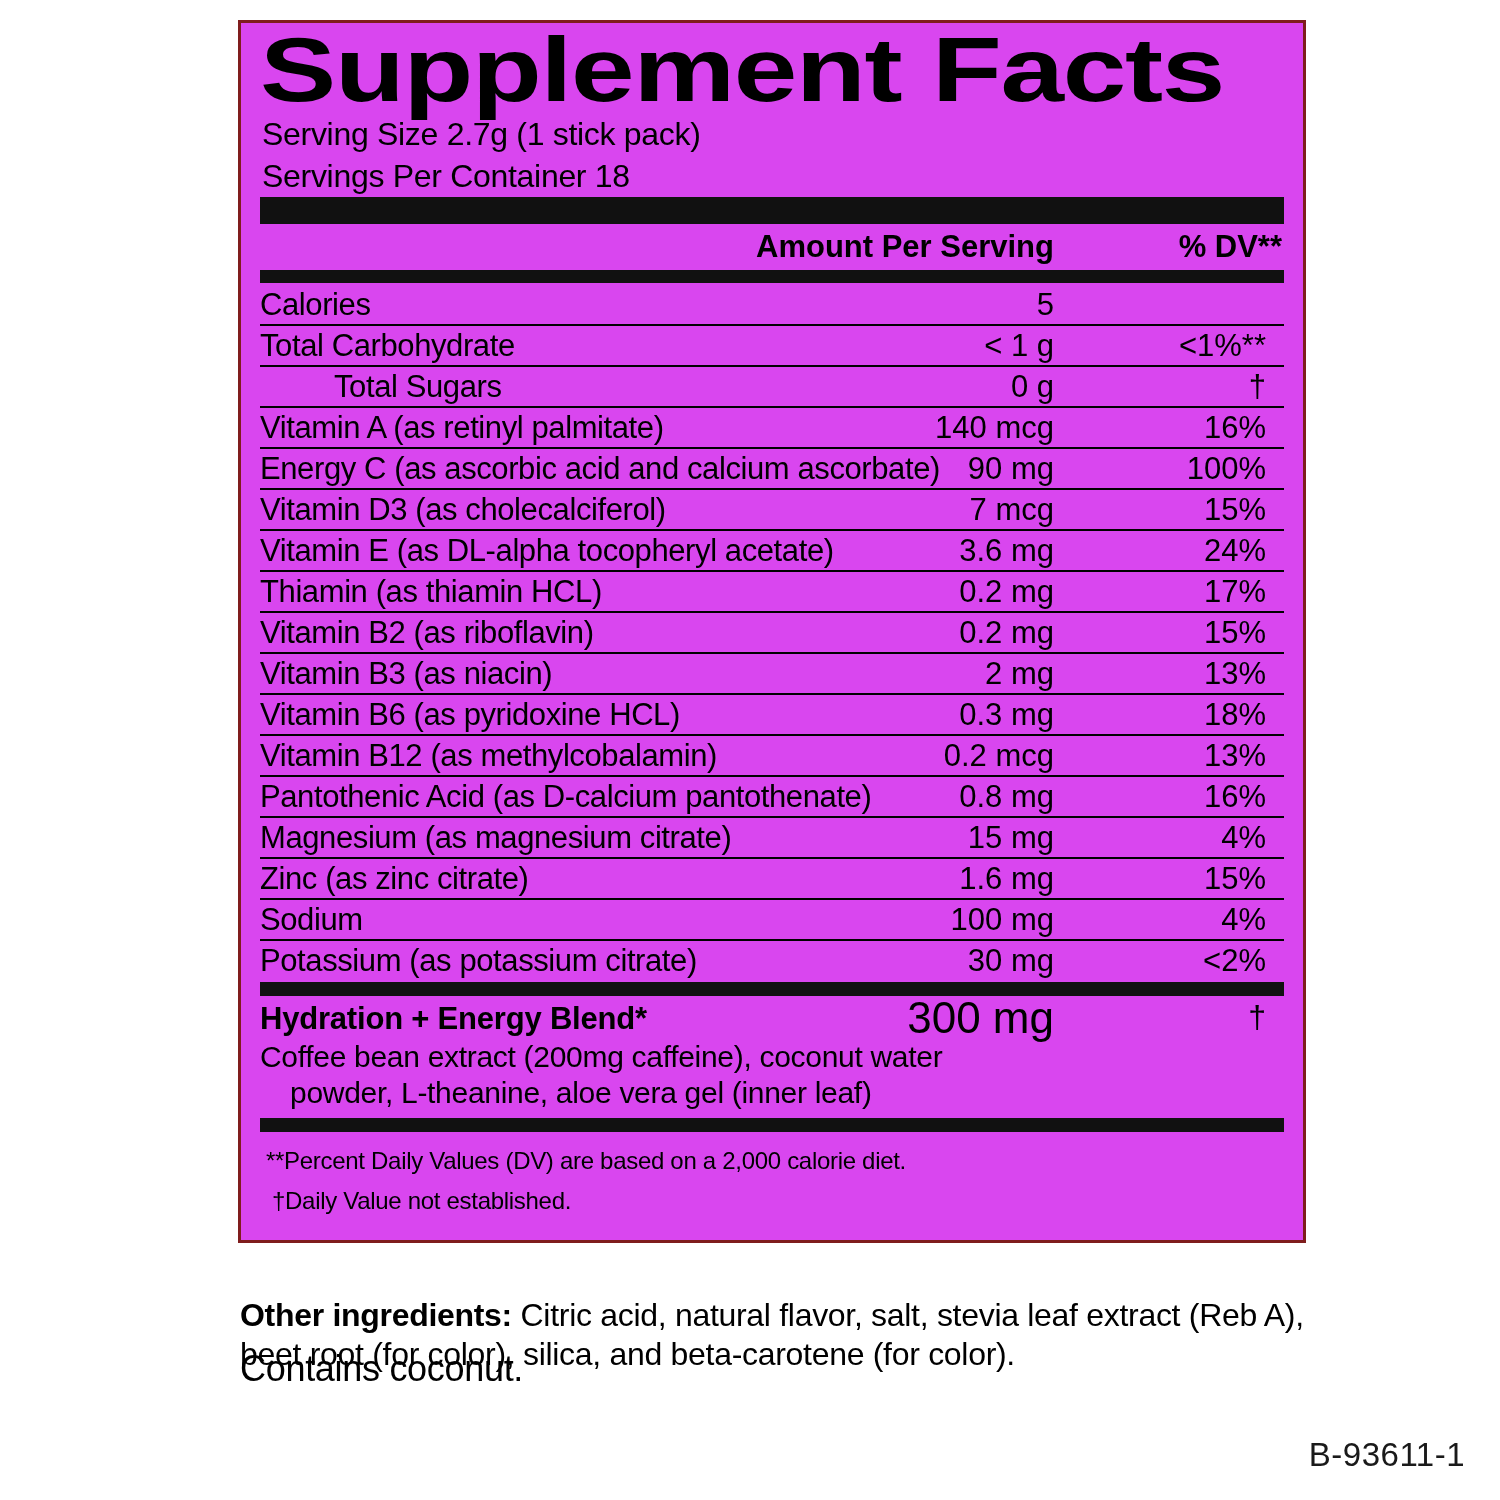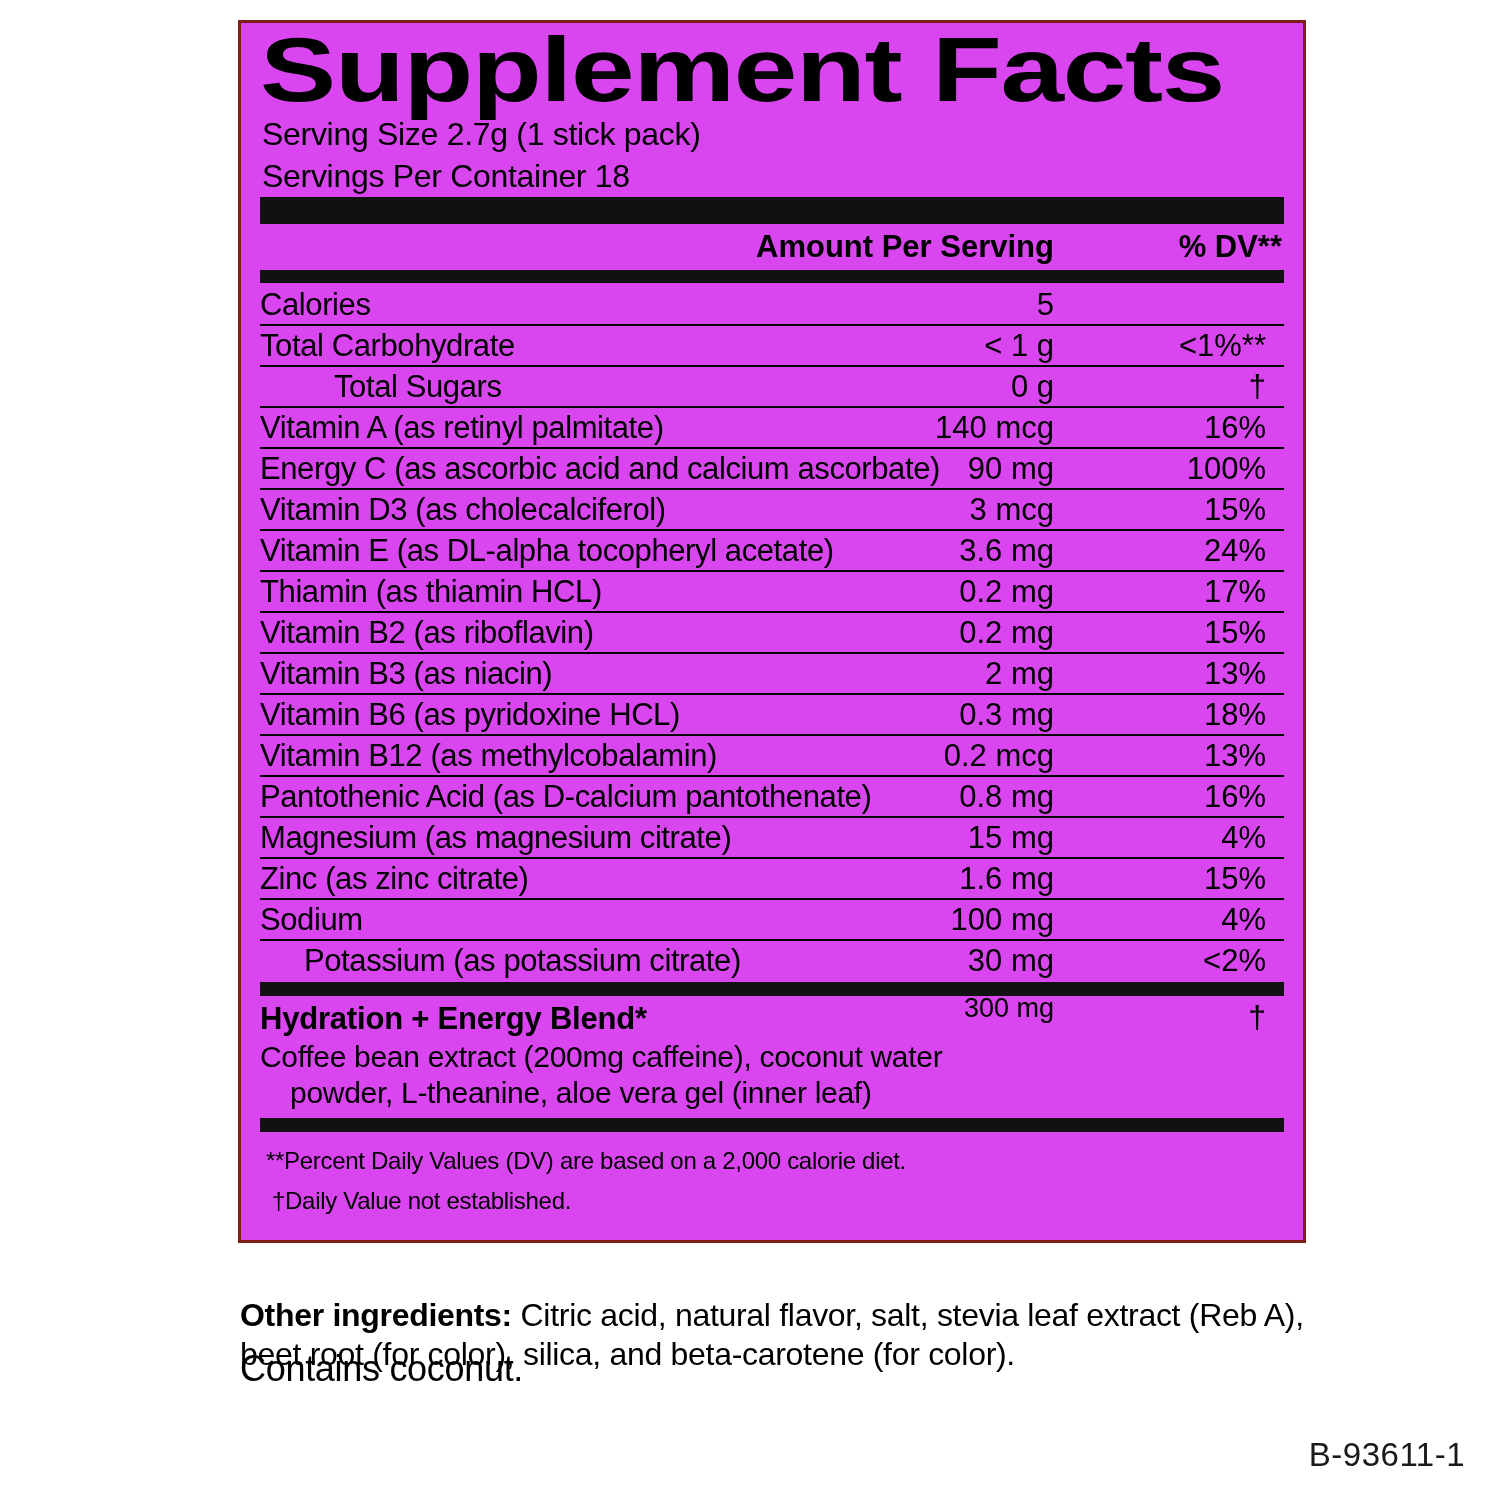--- a/index.html
+++ b/index.html
@@ -25,27 +25,27 @@
   .bar{position:absolute;left:0;right:0;background:#111;}
   .bar-1{top:174px;height:27px;}
   .bar-2{top:247px;height:13px;}
   .bar-3{top:959px;height:14px;}
   .bar-4{top:1095px;height:14px;}
   .col-head{position:absolute;top:206px;font-size:31px;font-weight:bold;line-height:36px;white-space:nowrap;}
   .col-head.amt{right:230px;}
   .col-head.dv{right:2px;}
   .rows{position:absolute;top:262px;left:0;right:0;}
   .row{position:relative;height:41px;box-sizing:border-box;border-bottom:2px solid #000;}
-  .row:last-child{border-bottom:none;margin-left:44px;}
+  .row:last-child{border-bottom:none;}
   .row .nm{position:absolute;left:0;top:0;font-size:31px;line-height:39px;letter-spacing:-0.4px;white-space:nowrap;}
   .row.indent .nm{left:74px;}
   .row .amt{position:absolute;right:230px;top:0;font-size:31px;line-height:39px;white-space:nowrap;}
   .row .dv{position:absolute;right:18px;top:0;font-size:31px;line-height:39px;white-space:nowrap;}
   .blend-name{position:absolute;top:978px;left:0;font-size:31px;font-weight:bold;letter-spacing:-0.2px;white-space:nowrap;}
-  .blend-amt{position:absolute;top:970px;right:230px;font-size:27px;white-space:nowrap;margin-left:31px;}
+  .blend-amt{position:absolute;top:970px;right:230px;font-size:44px;white-space:nowrap;margin-left:31px;}
   .blend-dv{position:absolute;top:976px;right:18px;font-size:32px;}
   .blend-desc{position:absolute;font-size:30px;line-height:36px;letter-spacing:-0.3px;white-space:nowrap;}
   .blend-desc-1{top:1016px;left:0;}
   .blend-desc-2{top:1052px;left:30px;}
   .footnote{position:absolute;font-size:24px;line-height:36px;letter-spacing:-0.3px;white-space:nowrap;}
   .footnote-1{top:1120px;left:6px;}
   .footnote-2{top:1160px;left:12px;}
   .other-ing{
     position:absolute;left:240px;top:1264px;width:1140px;
     font-size:32px;line-height:39px;letter-spacing:-0.3px;
@@ -94,21 +94,21 @@
     <span class="amt">140 mcg</span>
     <span class="dv">16%</span>
   </div>
         <div class="row">
     <span class="nm">Energy C (as ascorbic acid and calcium ascorbate)</span>
     <span class="amt">90 mg</span>
     <span class="dv">100%</span>
   </div>
         <div class="row">
     <span class="nm">Vitamin D3 (as cholecalciferol)</span>
-    <span class="amt">3 mcg</span>
+    <span class="amt">7 mcg</span>
     <span class="dv">15%</span>
   </div>
         <div class="row">
     <span class="nm">Vitamin E (as DL-alpha tocopheryl acetate)</span>
     <span class="amt">3.6 mg</span>
     <span class="dv">24%</span>
   </div>
         <div class="row">
     <span class="nm">Thiamin (as thiamin HCL)</span>
     <span class="amt">0.2 mg</span>

